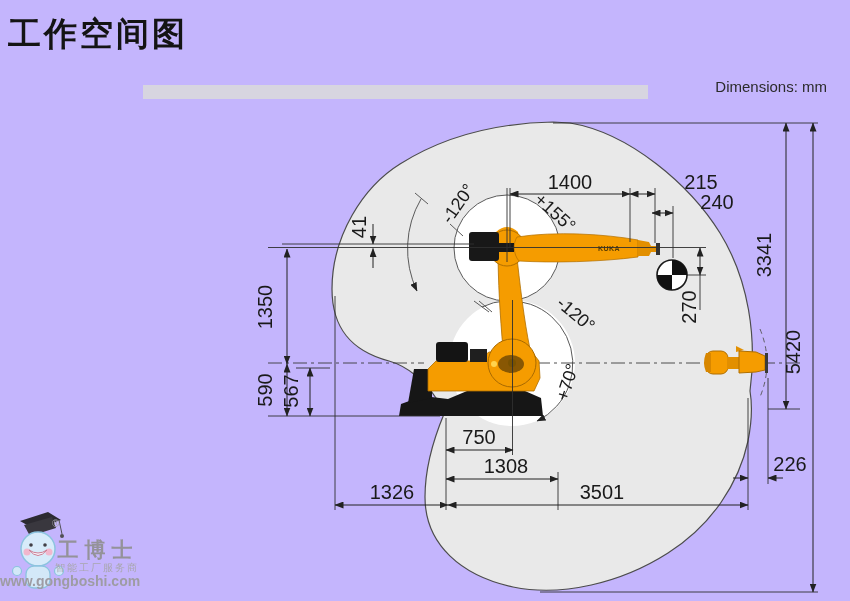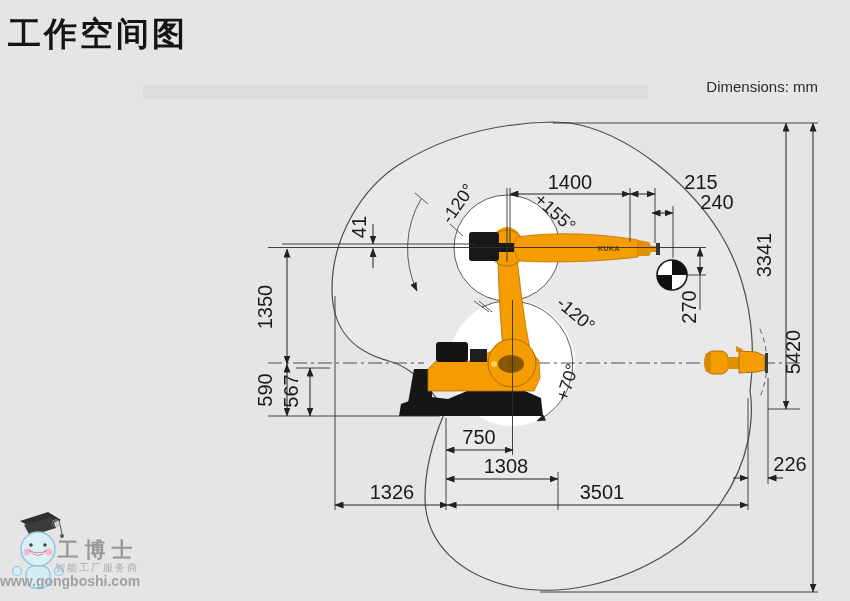--- a/index.html
+++ b/index.html
@@ -1,20 +1,20 @@
 <!DOCTYPE html>
 <html><head>
 <meta charset="utf-8">
 <style>
   html,body{margin:0;padding:0;background:#fff;}
-  #stage{position:relative;width:850px;height:601px;background:#e5e5e5;overflow:hidden;
+  #stage{position:relative;width:850px;height:601px;background:#c4b5fd;overflow:hidden;
          font-family:"Liberation Sans",sans-serif;}
   #title{position:absolute;left:8px;top:12px;font-size:33px;font-weight:700;color:#141414;
          letter-spacing:3px;font-family:"DejaVu Sans","Liberation Sans",sans-serif;}
-  #units{position:absolute;right:32px;top:78px;font-size:15px;color:#2b2b2b;}
+  #units{position:absolute;right:23px;top:78px;font-size:15px;color:#2b2b2b;}
   #band{position:absolute;left:143px;top:85px;width:505px;height:14px;background:#dadada;opacity:.85;}
   svg{position:absolute;left:0;top:0;}
   .dimtxt{font-size:20px;fill:#1a1a1a;}
   .angtxt{font-size:18px;fill:#1a1a1a;}
   .arc{stroke:#5a5a5a;stroke-width:1;fill:none;}
   .kuka{font-size:7px;font-weight:700;fill:#5a3c00;letter-spacing:.5px;}
   .logo-brand{font-size:21px;font-weight:700;fill:#8f8f8f;letter-spacing:6px;
               font-family:"DejaVu Sans","Liberation Serif",serif;}
   .logo-tag{font-size:10px;fill:#a5a5a5;letter-spacing:2px;
             font-family:"DejaVu Sans","Liberation Sans",sans-serif;}

